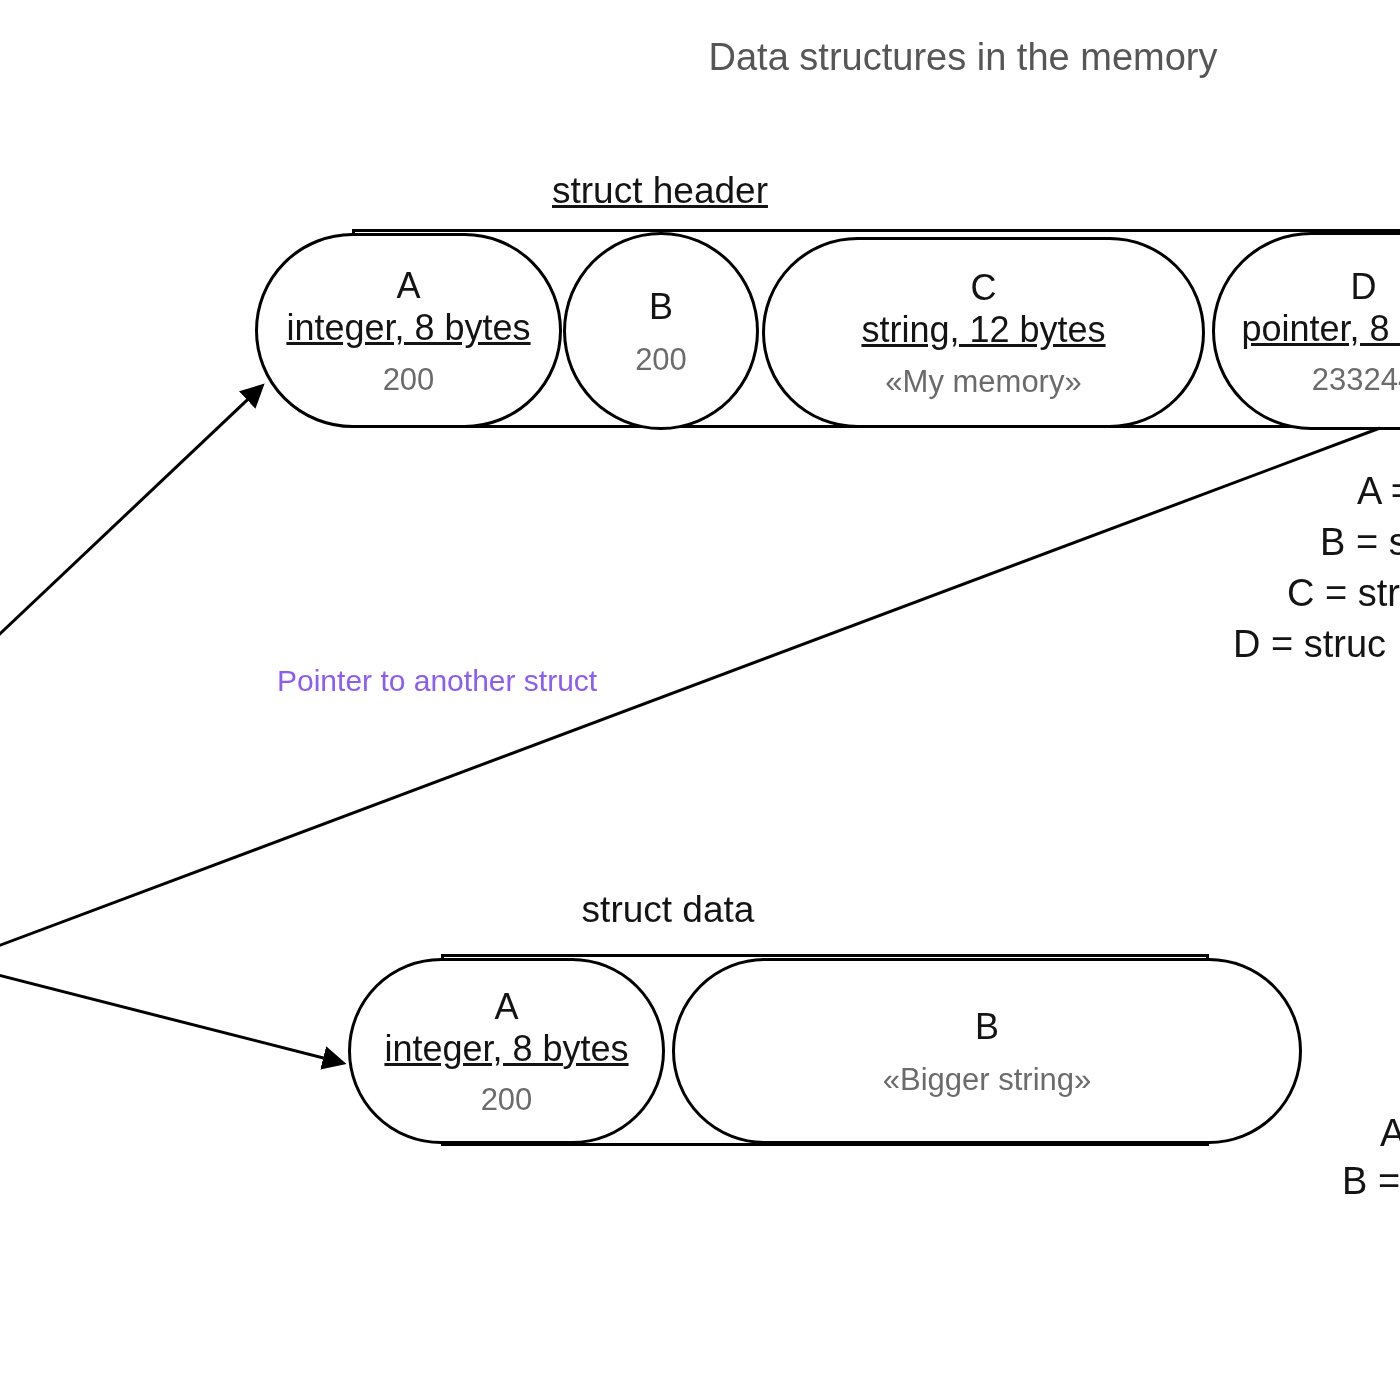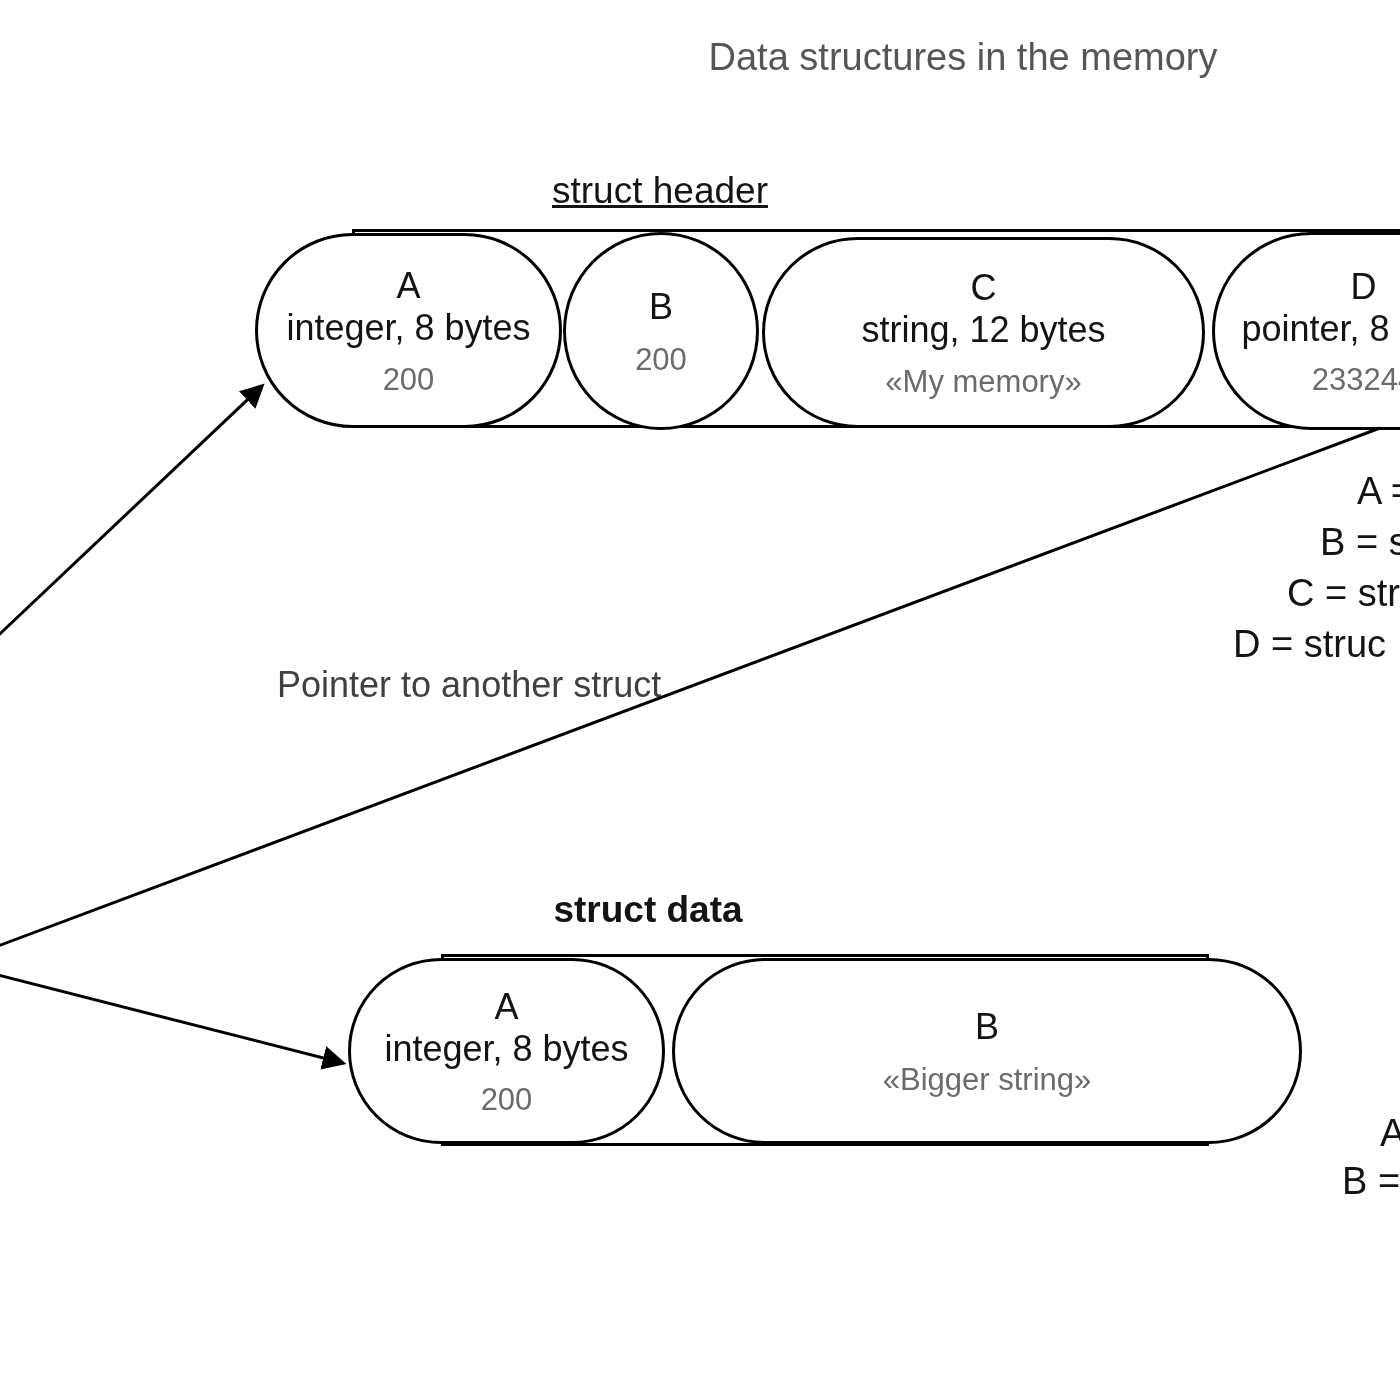--- a/index.html
+++ b/index.html
@@ -21,53 +21,53 @@
     font-size: 38px; color: #565656;
     white-space: nowrap;
   }
   .struct-label {
     position: absolute;
     width: 300px; text-align: center;
     font-size: 37px; color: #141414;
     white-space: nowrap;
   }
   #header-label { left: 510px; top: 170px; text-decoration: underline; }
-  #data-label   { left: 498px; top: 889px; font-weight: bold; }
+  #data-label   { left: 518px; top: 889px; }
   .outer-box {
     position: absolute;
     border: 3px solid #000;
     background: #ffffff;
     z-index: 1;
   }
   #header-box { left: 352px; top: 229px; width: 1200px; height: 199px; }
   #data-box   { left: 441px; top: 954px; width: 768px;  height: 192px; }
   .pill {
     position: absolute;
     border: 3.5px solid #000;
     background: #ffffff;
     z-index: 2;
     display: flex; flex-direction: column;
     align-items: center; justify-content: center;
     text-align: center;
   }
   .cell-name  { font-size: 36px; line-height: 1.25; color: #141414; }
-  .cell-type  { font-size: 36px; line-height: 1.12; color: #141414; white-space: pre-line; }
+  .cell-type  { font-size: 36px; line-height: 1.12; color: #141414; white-space: pre-line; text-decoration: underline; }
   .cell-value { font-size: 31px; line-height: 1.2; margin-top: 12px; color: #6b6b6b; white-space: nowrap; }
   
   #h-cell-a { left: 255px;  top: 233px; width: 307px; height: 195px; border-radius: 98px; }
   #h-cell-b { left: 563px;  top: 232px; width: 196px; height: 198px; border-radius: 50%; }
   #h-cell-c { left: 762px;  top: 237px; width: 443px; height: 191px; border-radius: 96px; }
   #h-cell-d { left: 1212px; top: 232px; width: 303px; height: 198px; border-radius: 99px; }
   
   #d-cell-a { left: 348px; top: 958px; width: 317px; height: 186px; border-radius: 93px; }
   #d-cell-b { left: 672px; top: 958px; width: 630px; height: 186px; border-radius: 93px; }
   .pointer-label {
     position: absolute;
     left: 277px; top: 664px;
-    font-size: 36px; color: #404040;
+    font-size: 30px; color: #8b5cf6;
     white-space: nowrap;
   }
   .legend-line {
     position: absolute;
     font-size: 38px; color: #141414;
     white-space: nowrap;
   }
   #h-legend-0 { left: 1357px; top: 470px; }
   #h-legend-1 { left: 1320px; top: 521px; }
   #h-legend-2 { left: 1287px; top: 572px; }

